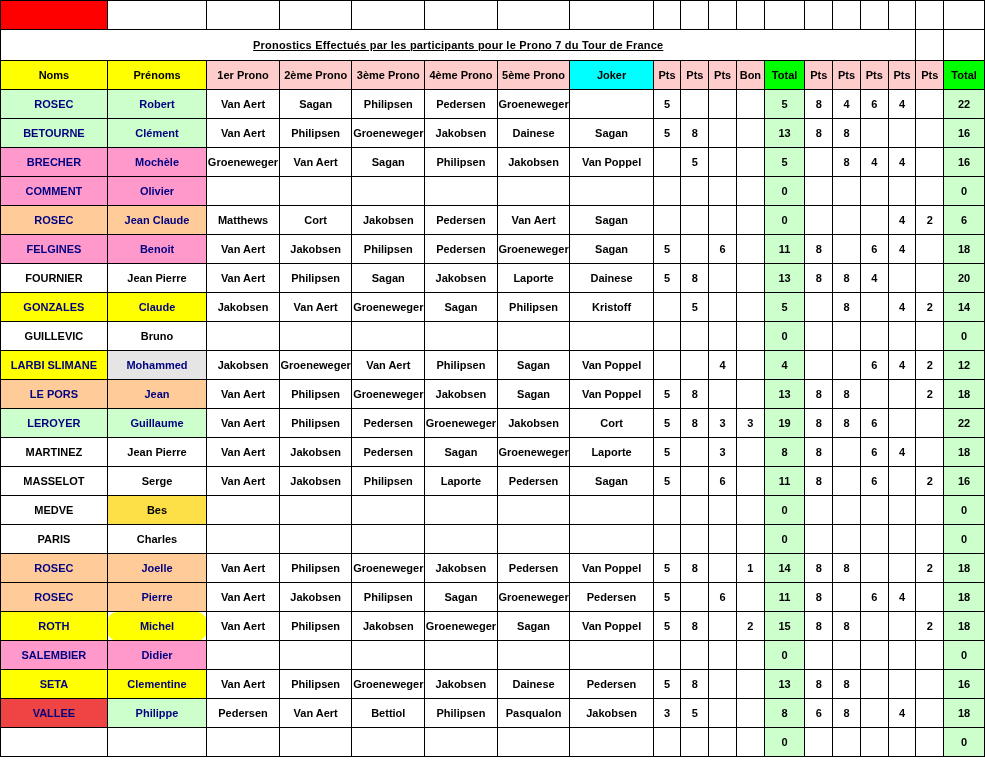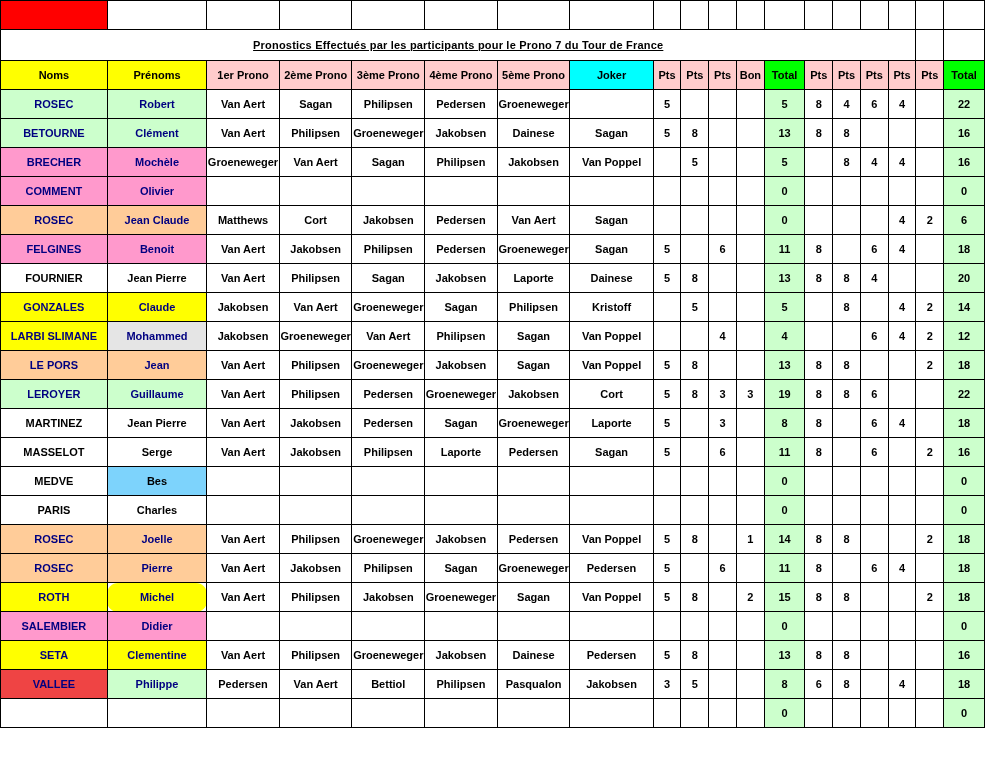--- a/index.html
+++ b/index.html
@@ -308,20 +308,41 @@
           <td class="small-num"></td>
           <td class="total-cell">5</td>
           <td class="small-num"></td>
           <td class="small-num">8</td>
           <td class="small-num"></td>
           <td class="small-num">4</td>
           <td class="small-num">2</td>
           <td class="total-cell">14</td>
         </tr>
         <tr>
+          <td class="name-cell" style="background: rgb(255, 255, 255); color: rgb(0, 0, 0);">GUILLEVIC</td>
+          <td class="name-cell" style="background: rgb(255, 255, 255); color: rgb(0, 0, 0);">Bruno</td>
+          <td></td>
+          <td></td>
+          <td></td>
+          <td></td>
+          <td></td>
+          <td></td>
+          <td class="small-num"></td>
+          <td class="small-num"></td>
+          <td class="small-num"></td>
+          <td class="small-num"></td>
+          <td class="total-cell">0</td>
+          <td class="small-num"></td>
+          <td class="small-num"></td>
+          <td class="small-num"></td>
+          <td class="small-num"></td>
+          <td class="small-num"></td>
+          <td class="total-cell">0</td>
+        </tr>
+        <tr>
           <td class="name-cell" style="background: rgb(255, 255, 0); color: rgb(0, 0, 128);">LARBI SLIMANE</td>
           <td class="name-cell" style="background: #e5e5e5; color: rgb(0, 0, 128);">Mohammed</td>
           <td>Jakobsen</td>
           <td>Groeneweger</td>
           <td>Van Aert</td>
           <td>Philipsen</td>
           <td>Sagan</td>
           <td>Van Poppel</td>
           <td class="small-num"></td>
           <td class="small-num"></td>
@@ -414,21 +435,21 @@
           <td class="total-cell">11</td>
           <td class="small-num">8</td>
           <td class="small-num"></td>
           <td class="small-num">6</td>
           <td class="small-num"></td>
           <td class="small-num">2</td>
           <td class="total-cell">16</td>
         </tr>
         <tr>
           <td class="name-cell" style="background: rgb(255, 255, 255); color: rgb(0, 0, 0);">MEDVE</td>
-          <td class="name-cell" style="background: #7dd3fc; color: rgb(0, 0, 0);">Bes</td>
+          <td class="name-cell" style="background: #fde047; color: rgb(0, 0, 0);">Bes</td>
           <td></td>
           <td></td>
           <td></td>
           <td></td>
           <td></td>
           <td></td>
           <td class="small-num"></td>
           <td class="small-num"></td>
           <td class="small-num"></td>
           <td class="small-num"></td>

